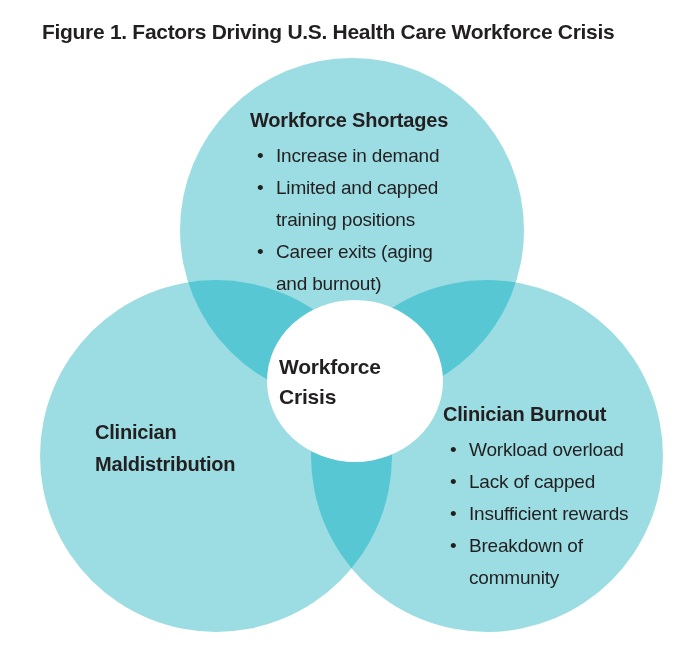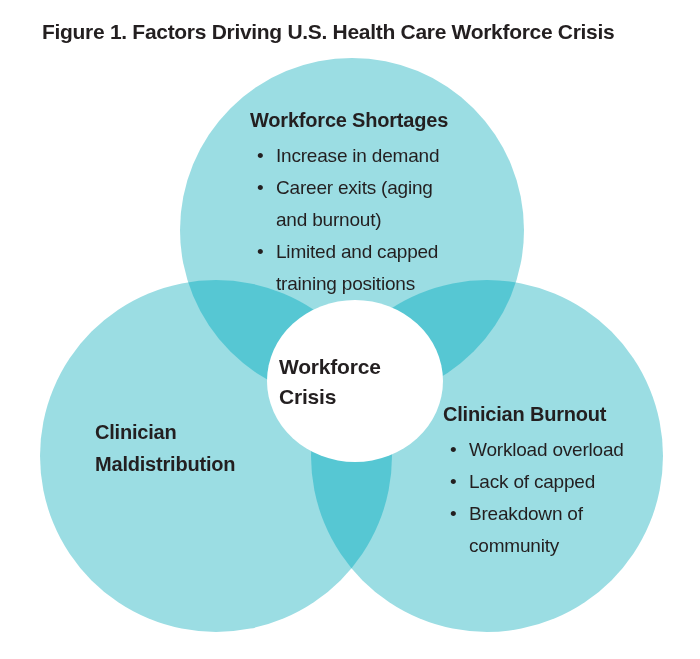--- a/index.html
+++ b/index.html
@@ -105,33 +105,34 @@
 
     <ellipse cx="355" cy="381" rx="88" ry="81" fill="#ffffff"></ellipse>
   </svg>
 
   <div class="figure-title">Figure 1. Factors Driving U.S. Health Care Workforce Crisis</div>
 
   <div class="block block-top">
     <h2 class="nowrap">Workforce Shortages</h2>
     <ul>
         <li>Increase in demand</li>
+        <li>Limited and capped training positions</li>
         <li>Career exits (aging and burnout)</li>
-        <li>Limited and capped training positions</li>
       </ul>
   </div>
 
   <div class="block block-left">
     <h2>Clinician Maldistribution</h2>
   </div>
 
   <div class="block block-right">
     <h2 class="nowrap">Clinician Burnout</h2>
     <ul>
         <li>Workload overload</li>
         <li>Lack of capped</li>
+        <li>Insufficient rewards</li>
         <li>Breakdown of community</li>
       </ul>
   </div>
 
   <div class="center-label">Workforce Crisis</div>
 
 </div>
 
 </body></html>

